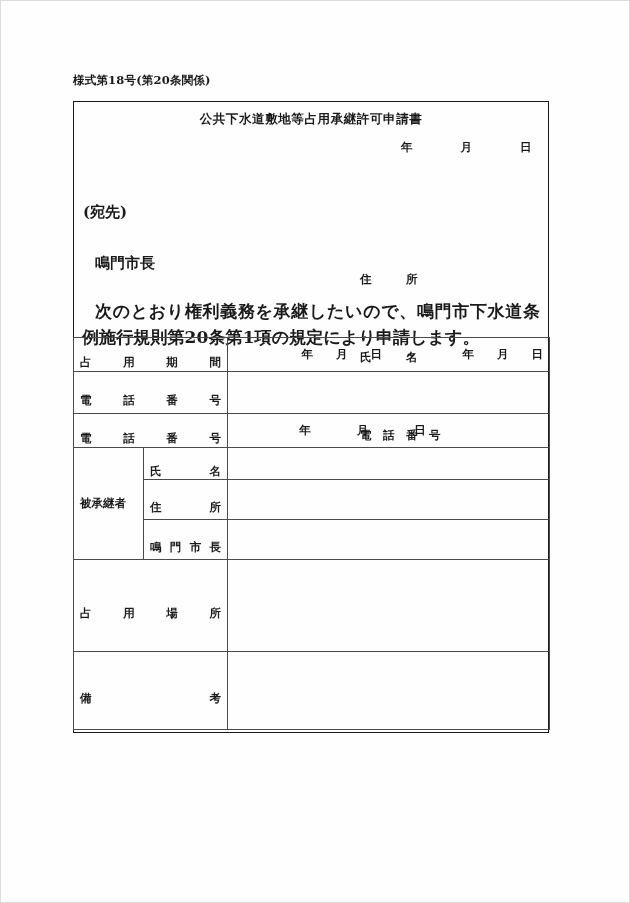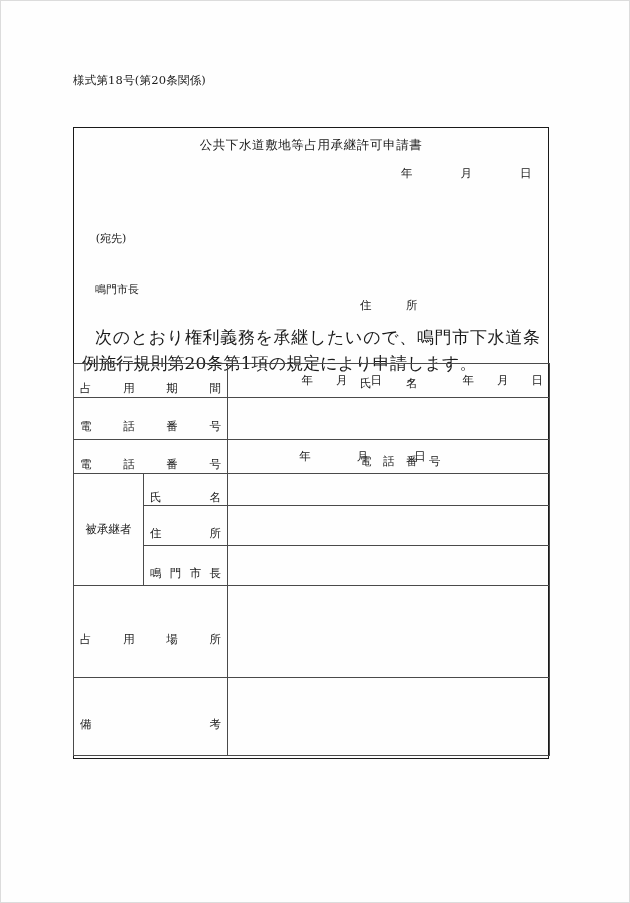--- a/index.html
+++ b/index.html
@@ -17,37 +17,38 @@
     overflow: hidden;
   }
   .page {
     position: absolute;
     left: 0; top: 0;
     width: 630px;
     height: 903px;
     background: #fefefe;
     box-sizing: border-box;
     border: 1px solid #dcdcdc;
+    font-weight: bold;
   }
 
   
   .form-number {
     position: absolute;
     left: 72px;
     top: 72px;
     font-size: 11.5px;
     letter-spacing: 0.2px;
     white-space: nowrap;
   }
 
   
   .frame {
     position: absolute;
     left: 72px;
-    top: 126px;
+    top: 100px;
     width: 476px;
     height: 632px;
     border: 1.6px solid #1a1a1a;
     box-sizing: border-box;
   }
 
   
   .upper {
     position: relative;
     height: 235px;
@@ -66,24 +67,23 @@
     right: 16px;
     top: 38px;
     font-size: 11.5px;
     letter-spacing: 0.4px;
     white-space: pre;
   }
   .addr-block {
     position: absolute;
     left: 9px;
     top: 68px;
-    font-size: 11px;
+    font-size: 15px;
     line-height: 17px;
     white-space: pre;
-    text-align: center;
   }
   .addr-to {
     padding-left: 12px;
   }
   .applicant {
     position: absolute;
     left: 286px;
     top: 112px;
     font-size: 11.5px;
     line-height: 26px;
@@ -123,21 +123,20 @@
   .lbl {
     display: block;
     text-align: justify;
     text-align-last: justify;
     text-justify: inter-character;
     white-space: nowrap;
     margin-top: 16px;
   }
   .lbl-center {
     display: block;
-    text-align: center;
     white-space: pre;
   }
   .val-center {
     display: block;
     text-align: right;
     white-space: pre;
   }
   .val-shift {
     display: block;
     padding-right: 52px;

